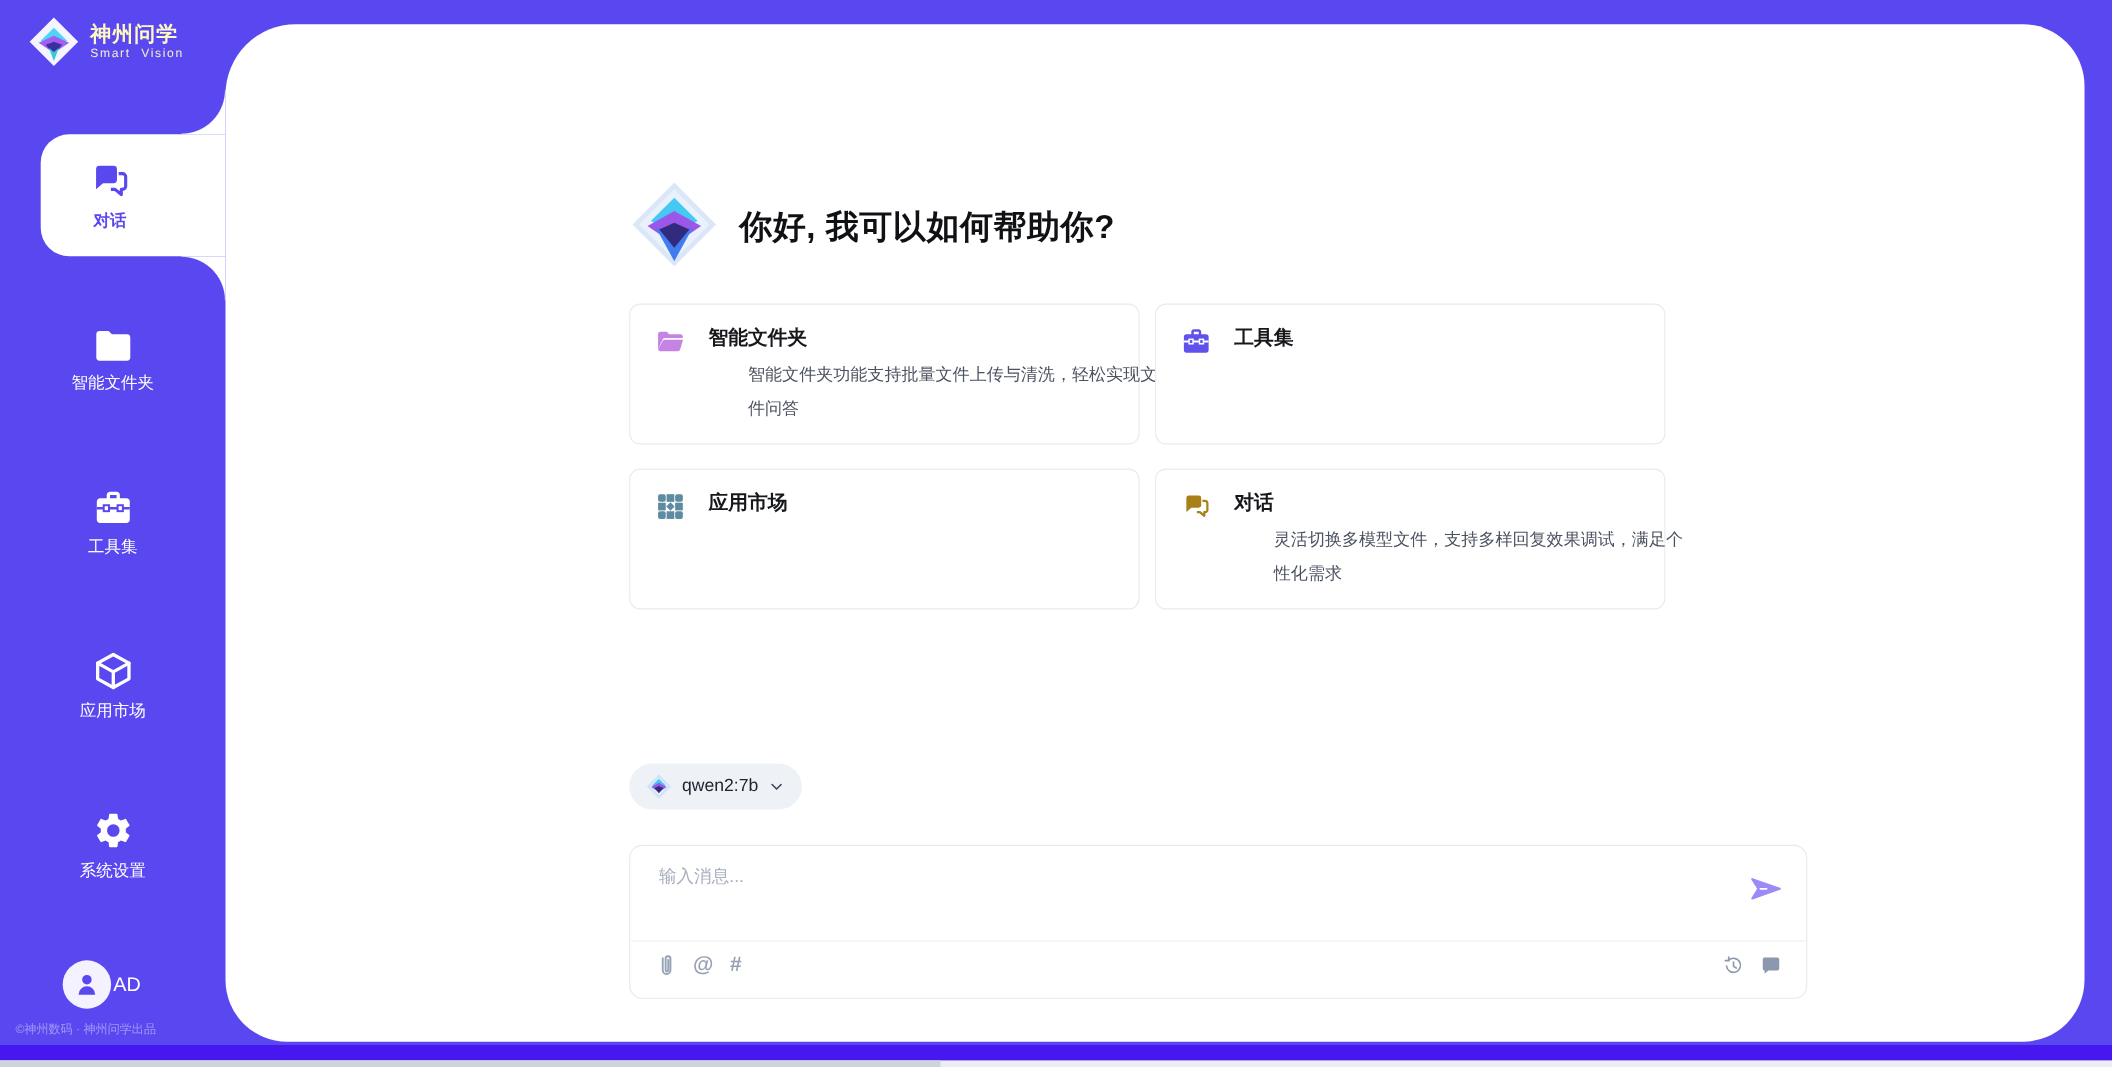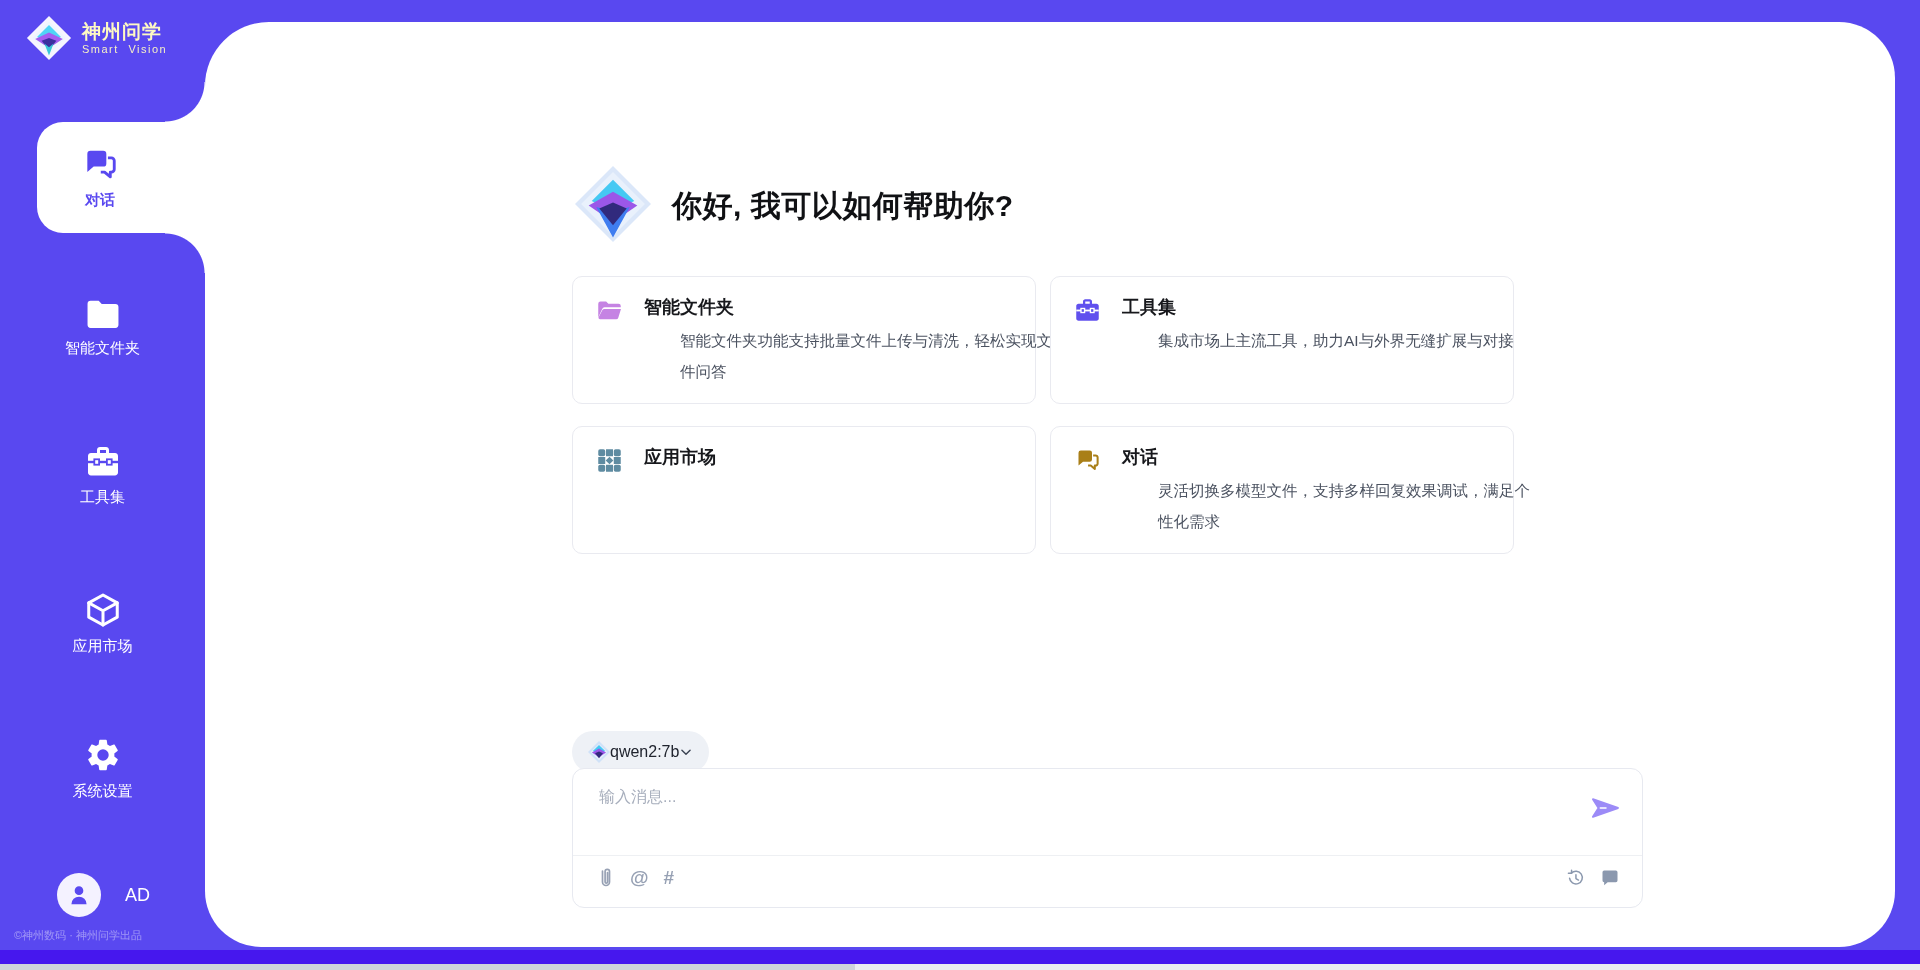--- a/index.html
+++ b/index.html
@@ -23,42 +23,42 @@
   .fillet-top{left:165px;top:82px;width:40px;height:40px;
               background:radial-gradient(circle 40px at left top,transparent 39px,#fff 40px);}
   .fillet-bottom{left:165px;top:233px;width:40px;height:40px;
               background:radial-gradient(circle 40px at left bottom,transparent 39px,#fff 40px);}
   .active-label{color:#5948f0;font-size:15px;font-weight:600;}
 
   .nav-item{left:0;width:205px;text-align:center;color:#fff;cursor:pointer;}
   .nav-item svg{display:block;margin:0 auto 8px auto;}
   .nav-label{font-size:15px;}
 
-  .user-row{left:57px;top:873px;display:flex;align-items:center;gap:24px;}
+  .user-row{left:57px;top:873px;display:flex;align-items:center;gap:2px;}
   .avatar{width:44px;height:44px;border-radius:50%;background:#f4f2ff;
           display:flex;align-items:center;justify-content:center;}
   .user-name{color:#fff;font-size:18px;}
   .side-footer{left:14px;top:928px;color:rgba(255,255,255,.42);font-size:11px;}
 
   
   .greet-logo{left:575px;top:166px;}
   .greet-title{left:672px;top:186px;font-size:30px;font-weight:700;color:#101114;letter-spacing:.5px;}
 
   
   .cards{left:572px;top:276px;width:942px;display:grid;
          grid-template-columns:464px 464px;grid-auto-rows:128px;gap:22px 14px;}
   .card{position:relative;background:#fff;border:1px solid #e9eaf0;border-radius:10px;cursor:pointer;}
   .card-icon{position:absolute;left:23px;top:20px;}
   .card-title{position:absolute;left:71px;top:18px;font-size:18px;font-weight:700;color:#17181c;}
   .card-desc{position:absolute;left:71px;top:48px;width:372px;font-size:15.5px;
              color:#4b5260;line-height:31px;margin-left:36px;}
 
   
   .model-pill{left:572px;top:694px;height:42px;border-radius:21px;background:#eef1f6;
-              display:inline-flex;align-items:center;padding:0 16px;cursor:pointer;margin-top:37px;}
+              display:inline-flex;align-items:center;gap:10px;padding:0 16px;cursor:pointer;}
   .model-label{font-size:16px;color:#20242e;}
 
   
   .composer{left:572px;top:768px;width:1071px;height:140px;background:#fff;
             border:1px solid #e7e9f0;border-radius:12px;}
   .composer textarea{position:absolute;left:24px;top:16px;width:840px;height:58px;border:none;
             outline:none;resize:none;font-family:"Liberation Sans",sans-serif;
             font-size:16px;color:#333;background:transparent;}
   .composer textarea::placeholder{color:#a7aebc;}
   .send-btn{position:absolute;right:22px;top:26px;cursor:pointer;}
@@ -170,21 +170,20 @@
     </div>
 
     <div class="card">
       <svg class="card-icon" width="27" height="27" viewBox="0 0 24 24">
         <path d="M20 6h-4V4c0-1.11-.89-2-2-2h-4c-1.11 0-2 .89-2 2v2H4c-1.11 0-1.99.89-1.99 2L2 19c0 1.11.89 2 2 2h16c1.11 0 2-.89 2-2V8c0-1.11-.89-2-2-2zm-6 0h-4V4h4v2z" fill="#6050ee"></path>
         <path d="M2 12h20" stroke="#fff" stroke-width="1.6"></path>
         <rect x="6.2" y="10.2" width="3.2" height="3.6" fill="#6050ee" stroke="#fff" stroke-width="1.2"></rect>
         <rect x="14.6" y="10.2" width="3.2" height="3.6" fill="#6050ee" stroke="#fff" stroke-width="1.2"></rect>
       </svg>
       <div class="card-title">工具集</div>
-      <div class="card-desc">集成市场上主流工具，助力AI与外界无缝扩展与对接</div>
     </div>
 
     <div class="card">
       <svg class="card-icon" width="27" height="27" viewBox="0 0 24 24">
         <g fill="#5e8ba1">
           <rect x="2" y="2" width="6.2" height="6.2" rx="1.6"></rect>
           <rect x="8.9" y="2" width="6.2" height="6.2"></rect>
           <rect x="15.8" y="2" width="6.2" height="6.2" rx="1.6"></rect>
           <rect x="2" y="8.9" width="6.2" height="6.2"></rect>
           <rect x="9.6" y="9.6" width="4.8" height="4.8" transform="rotate(45 12 12)"></rect>

